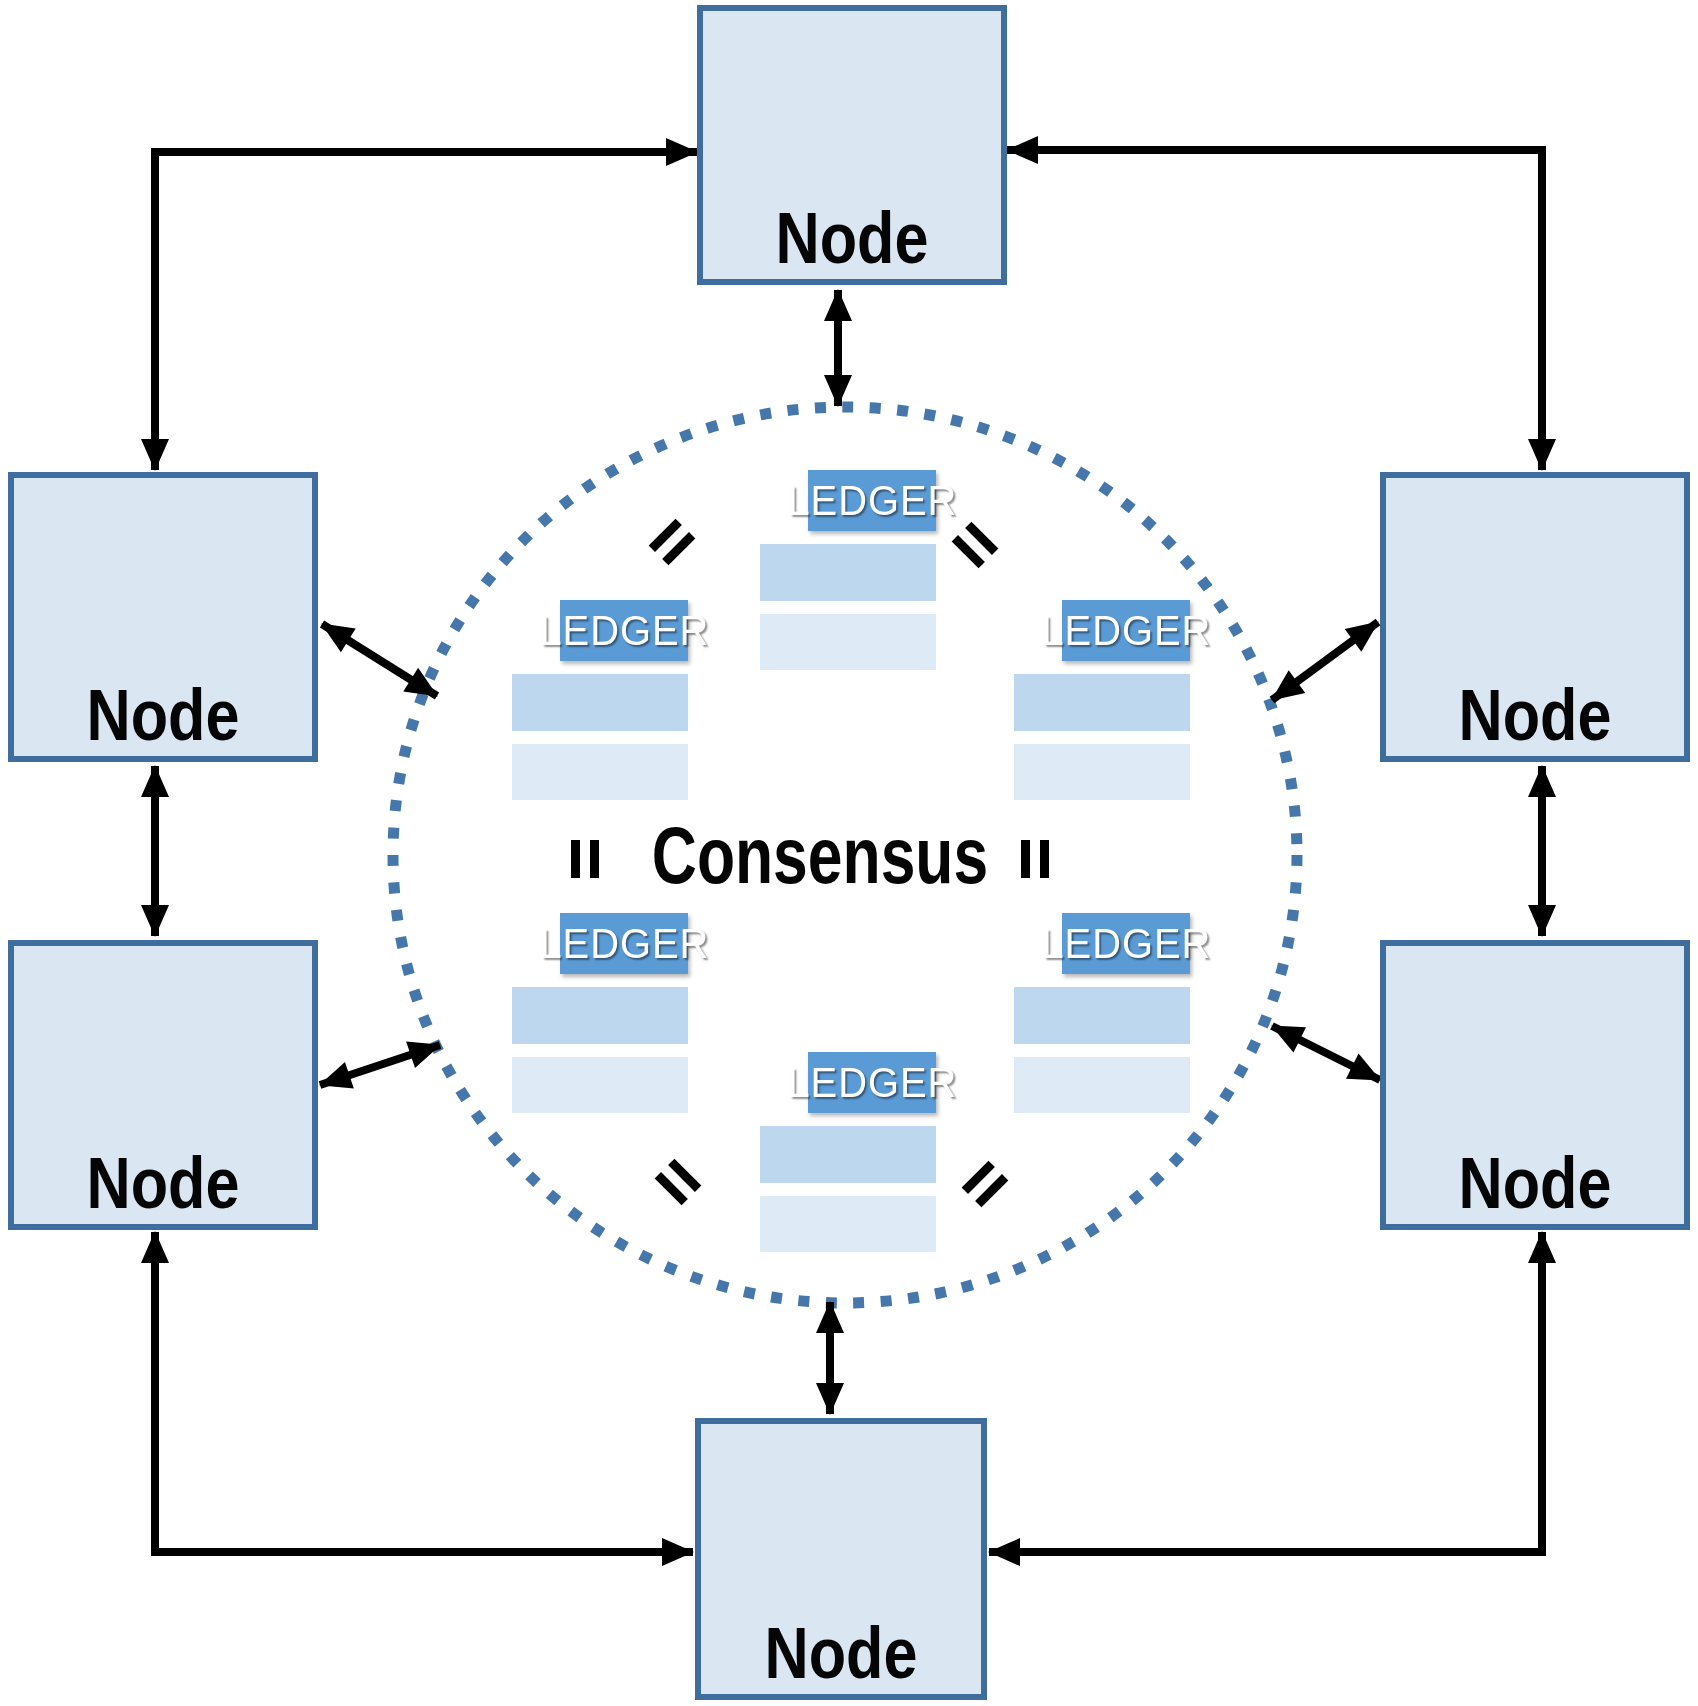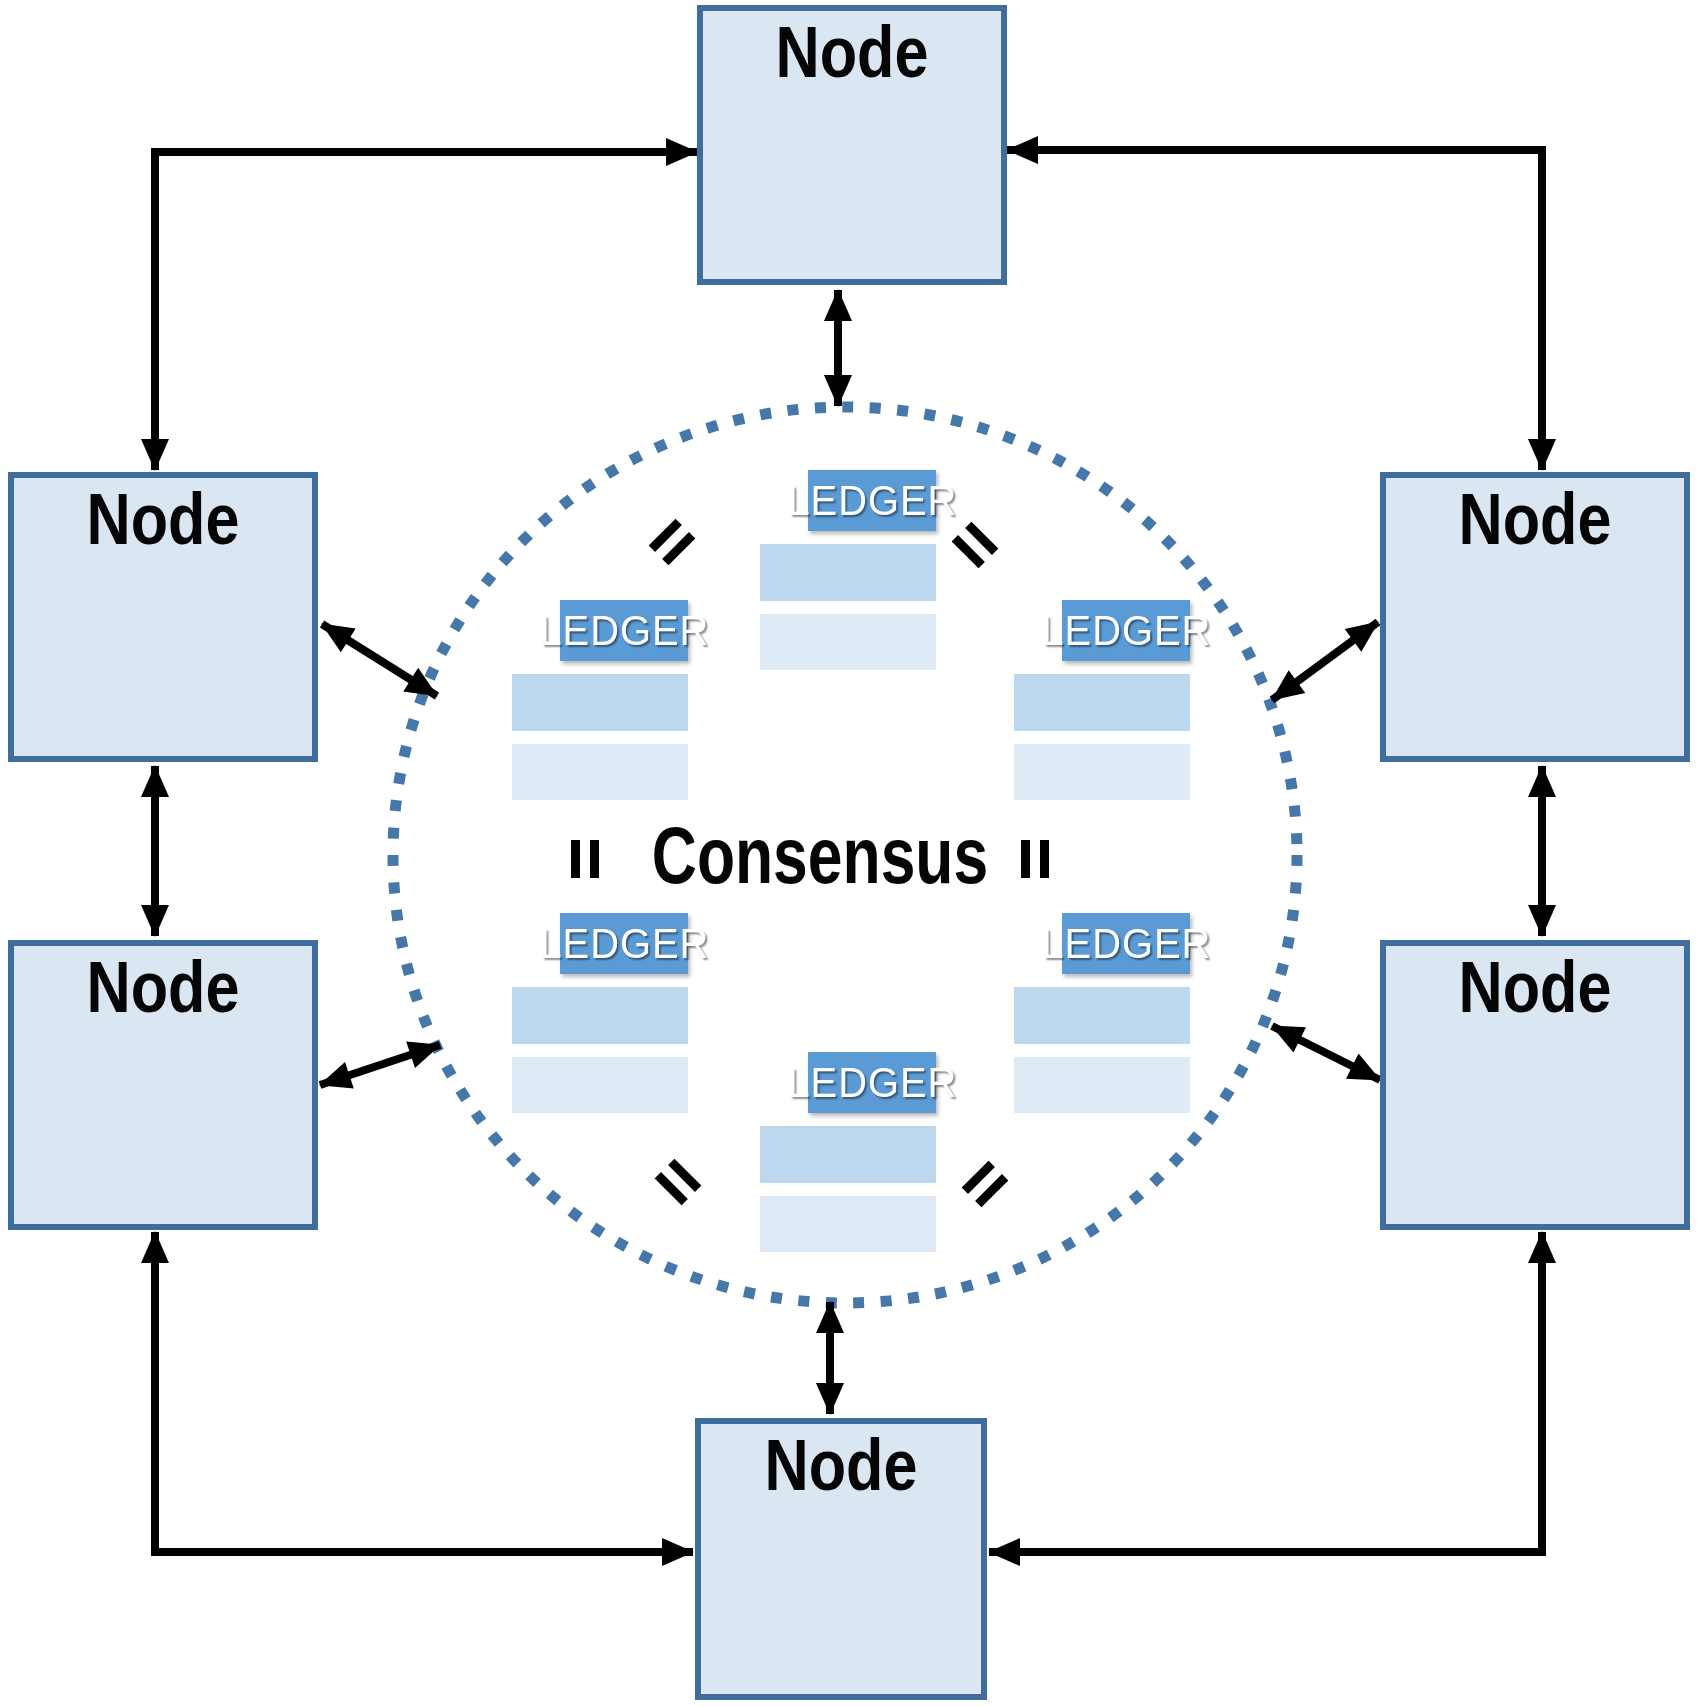--- a/index.html
+++ b/index.html
@@ -20,21 +20,21 @@
   }
   #connector-layer{position:absolute;left:0;top:0;width:1698px;height:1706px;}
   .arrow-line{stroke:var(--arrow);stroke-width:8;fill:none;stroke-linejoin:miter;}
   .dotted-circle{
     fill:none;stroke:var(--circle-dots);stroke-width:11;
     stroke-dasharray:11 16.5;stroke-linecap:butt;
   }
   .node{
     position:absolute;box-sizing:border-box;
     background:var(--node-fill);border:6px solid var(--node-border);
-    display:flex;align-items:flex-start;justify-content:center;
+    display:flex;align-items:flex-end;justify-content:center;
   }
   .node-label{
     font-size:72px;font-weight:bold;color:var(--label-text);
     display:inline-block;transform:scaleX(0.85);white-space:nowrap;letter-spacing:0;
   }
   #node-top{left:697px;top:5px;width:310px;height:280px;}
   #node-left-upper{left:8px;top:472px;width:310px;height:290px;}
   #node-right-upper{left:1380px;top:472px;width:310px;height:290px;}
   #node-left-lower{left:8px;top:940px;width:310px;height:290px;}
   #node-right-lower{left:1380px;top:940px;width:310px;height:290px;}

